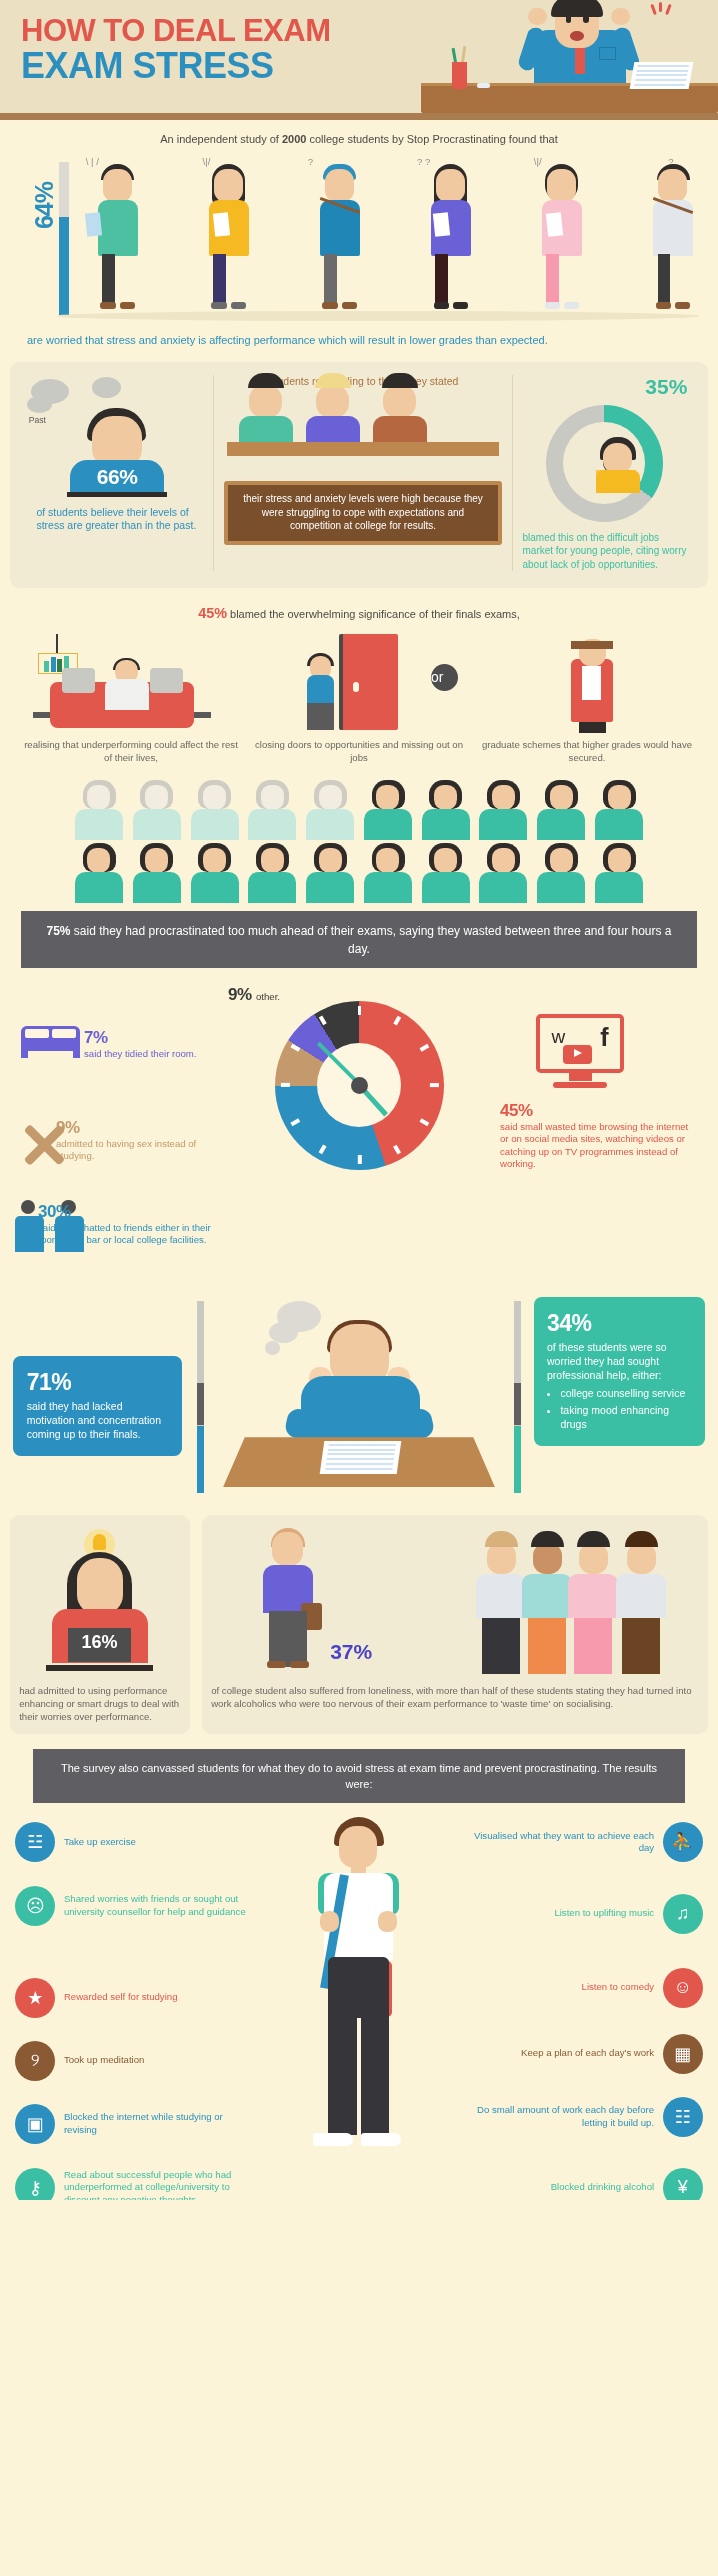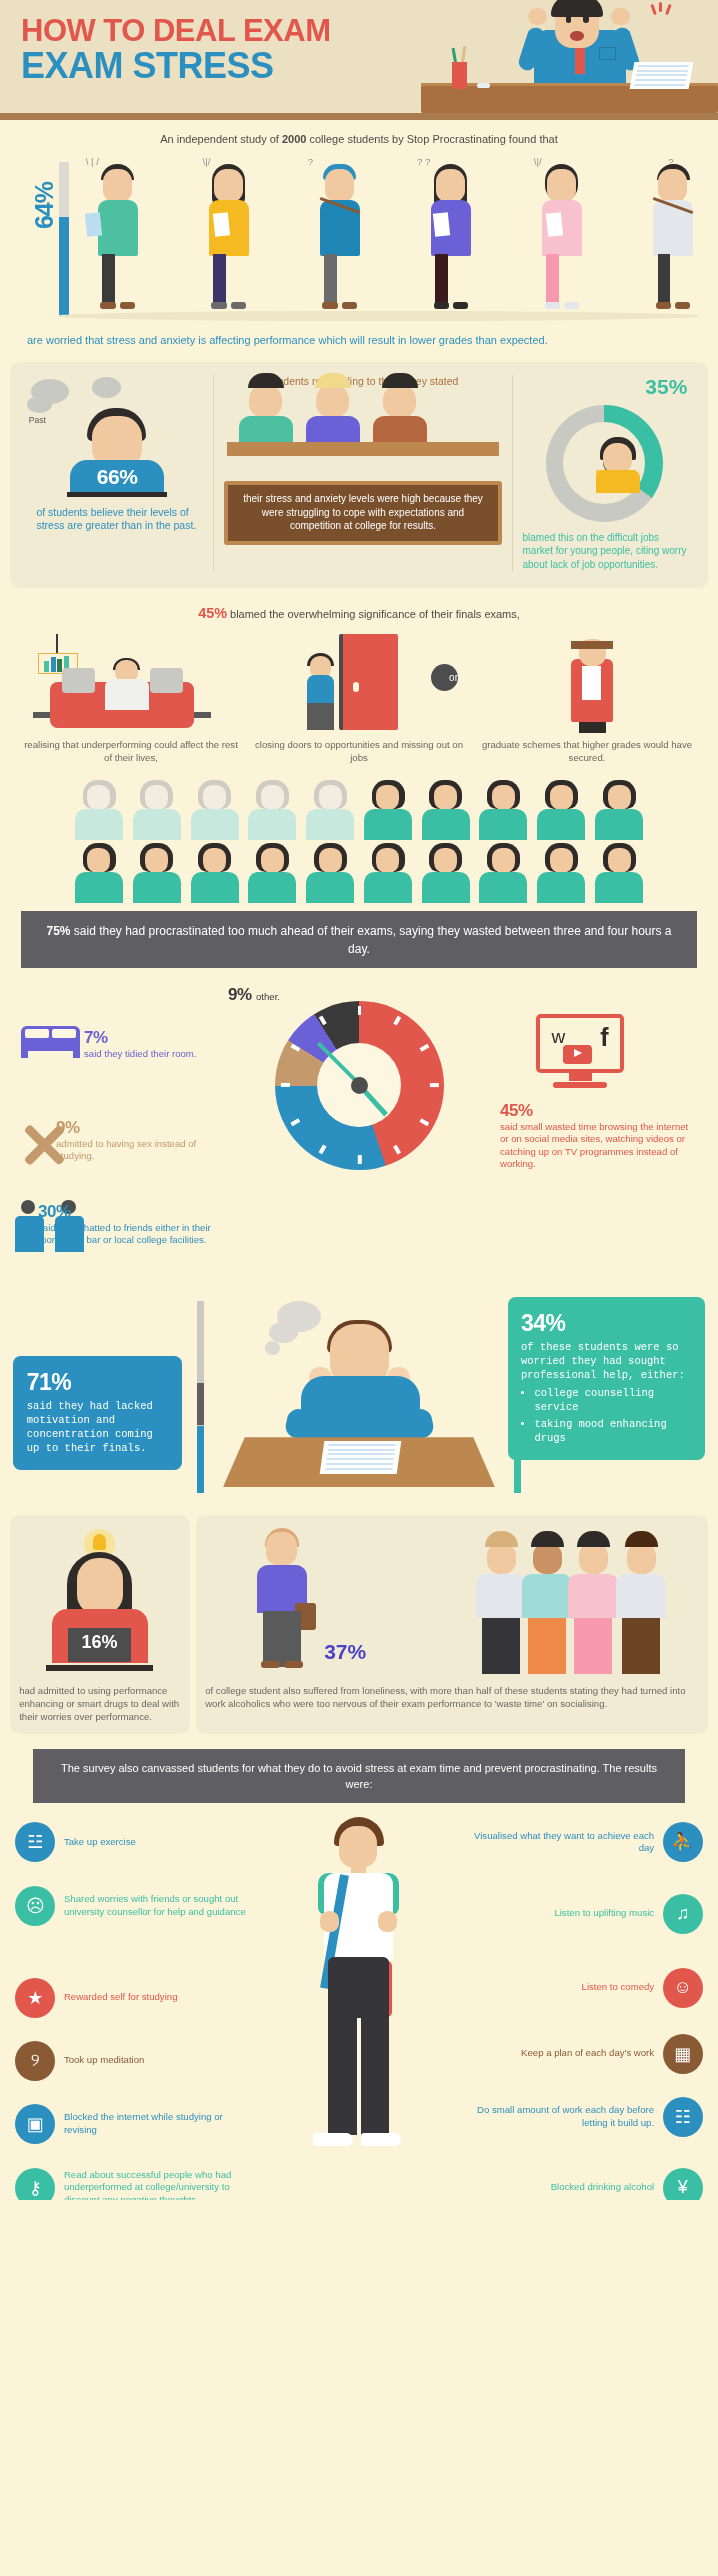--- a/index.html
+++ b/index.html
@@ -146,21 +146,21 @@
   .shelf i { position:absolute; bottom:1px; width:4.8px; }
   .plant { position:absolute; left:33px; bottom:80px; width:1.9px; height:19px; background:#3a3a3a; }
   .door { position:absolute; left:88px; bottom:3.8px; width:59px; height:96px; background:#e2574c;
           border-left:4.8px solid #4a4a4a; border-radius:1.9px; }
   .door-knob { position:absolute; left:9.6px; top:48px; width:6.7px; height:10.5px; background:#fdf6e0; border-radius:3.8px; }
   .door-man-h { position:absolute; left:59px; bottom:54px; width:21px; height:23px; background:#f0c9a0; border-radius:9.6px; }
   .door-man-hair { position:absolute; left:56px; bottom:67px; width:27px; height:13.4px; background:#2f2b29; border-radius:13.4px 13.4px 0 0; }
   .door-man-b { position:absolute; left:56px; bottom:29px; width:27px; height:29px; background:#2b90bf; border-radius:7.7px 7.7px 0 0; }
   .door-man-l { position:absolute; left:56px; bottom:3.8px; width:27px; height:27px; background:#5a5a5a; }
   .or-badge { position:absolute; left:180px; bottom:42px; width:27px; height:27px; background:#4d4d4d;
-              border-radius:50%; color:#fff; font-size:10px; text-align:right; line-height:27px; }
+              border-radius:50%; color:#fff; font-size:14px; text-align:left; line-height:27px; }
   .grad-robe { position:absolute; left:92px; bottom:11.5px; width:42px; height:63px; background:#e2574c; border-radius:5.7px 5.7px 1.9px 1.9px; }
   .grad-shirt { position:absolute; left:103px; bottom:33px; width:19px; height:34px; background:#fff; }
   .grad-head { position:absolute; left:100px; bottom:67px; width:27px; height:27px; background:#f0c9a0; border-radius:11.5px; }
   .grad-cap { position:absolute; left:92px; bottom:84px; width:42px; height:8.6px; background:#8a5a35; }
   .grad-legs { position:absolute; left:100px; bottom:0; width:27px; height:17px; background:#2f2b29; }
 
   
   .sec75 { padding:15.3px 0 0; }
   .pgrid { display:flex; flex-direction:column; gap:3.8px; align-items:center; }
   .prow { display:flex; gap:3.8px; }
@@ -215,24 +215,24 @@
   .scr-tw { position:absolute; left:11.5px; top:9.6px; font-size:19px; color:#2f2b29; line-height:1; }
   .scr-fb { position:absolute; right:11.5px; top:7.7px; font-size:25px; color:#2f2b29; font-weight:bold; line-height:1; }
   .scr-yt { position:absolute; left:23px; top:27px; width:29px; height:19px; background:#e2574c; border-radius:3.8px; }
   .scr-yt::after { content:""; position:absolute; left:10.5px; top:4.8px; border-left:8.6px solid #fff;
                    border-top:4.8px solid transparent; border-bottom:4.8px solid transparent; }
 
   
   .sec7134 { position:relative; height:239px; margin-top:5.7px; }
   .card71 { position:absolute; left:13.4px; top:84px; width:169px; background:#2b90bf; color:#fff;
             border-radius:7.7px; padding:12.5px 13.4px 15.3px; }
-  .card34 { position:absolute; right:13.4px; top:25px; width:197px; background:#3bbfa4; color:#fff;
+  .card34 { position:absolute; right:13.4px; top:25px; width:171px; background:#3bbfa4; color:#fff;
             border-radius:7.7px; padding:12.5px 13.4px 15.3px; }
   .bignum { font-size:23px; font-weight:bold; letter-spacing:-0.5px; margin-bottom:2.9px; }
-  .cardtxt { font-size:10.5px; line-height:1.34;font-family:Liberation Mono, monospace; }
+  .cardtxt { font-size:10.5px; line-height:1.34; }
   .cardtxt ul { margin:3.8px 0 0 13.4px; }
   .cardtxt li { margin-top:2.9px; }
   .pillar { position:absolute; top:29px; width:6.7px; height:192px; background:#c9c9c3; }
   .pillar.l { left:197px; } .pillar.r { right:197px; }
   .pillar i { position:absolute; left:0; width:6.7px; }
   .desk-man { position:absolute; left:50%; margin-left:-153px; top:23px; width:307px; height:192px; }
   .dm-desk { position:absolute; left:17px; bottom:0; width:272px; height:50px; background:#bd8750;
              clip-path:polygon(8% 0,92% 0,100% 100%,0 100%); }
   .dm-paper { position:absolute; left:50%; margin-left:-38px; bottom:13.4px; width:77px; height:33px; background:#fff; transform:skewX(-8deg); }
   .dm-paper i { display:block; height:1.9px; background:#cfe3f2; margin:2.9px 4.8px; }
@@ -240,21 +240,21 @@
              background:#2b90bf; border-radius:23px 23px 0 0; }
   .dm-arm { position:absolute; bottom:46px; width:52px; height:29px; background:#2b90bf; }
   .dm-head { position:absolute; left:50%; margin-left:-30px; bottom:100px; width:59px; height:63px;
              background:#f0c9a0; border-radius:25px 25px 23px 23px; }
   .dm-hair { position:absolute; left:50%; margin-left:-33px; bottom:134px; width:65px; height:33px;
              background:#6a3f22; border-radius:31px 31px 5.7px 5.7px; }
   .dm-hand { position:absolute; bottom:82px; width:23px; height:38px; background:#f6d3ae; border-radius:10.5px; }
   .dm-cloud { position:absolute; background:#dcdad2; border-radius:50%; }
 
   
-  .sec1637 { display:flex; gap:6px; padding:0 9.6px; margin-top:3.8px; }
+  .sec1637 { display:flex; gap:12px; padding:0 9.6px; margin-top:3.8px; }
   .box16 { width:180px; background:#f2ebd4; border-radius:9.6px; padding:9.6px; position:relative; }
   .box37 { flex:1; background:#f2ebd4; border-radius:9.6px; padding:9.6px; position:relative; }
   .box-cap { font-size:9.6px; color:#6b6862; line-height:1.35; margin-top:5.7px; }
   .art16 { position:relative; height:155px; }
   .bulb { position:absolute; left:50%; margin-left:-15.3px; top:3.8px; width:31px; height:31px;
           background:#f7e39a; border-radius:50%; }
   .bulb::after { content:""; position:absolute; left:8.6px; top:5.7px; width:13.4px; height:15.3px;
                  background:#f5b921; border-radius:6.7px 6.7px 2.9px 2.9px; }
   .g16-hair { position:absolute; left:50%; margin-left:-33px; top:27px; width:65px; height:80px;
               background:#2f2b29; border-radius:33px 33px 9.6px 9.6px; }

